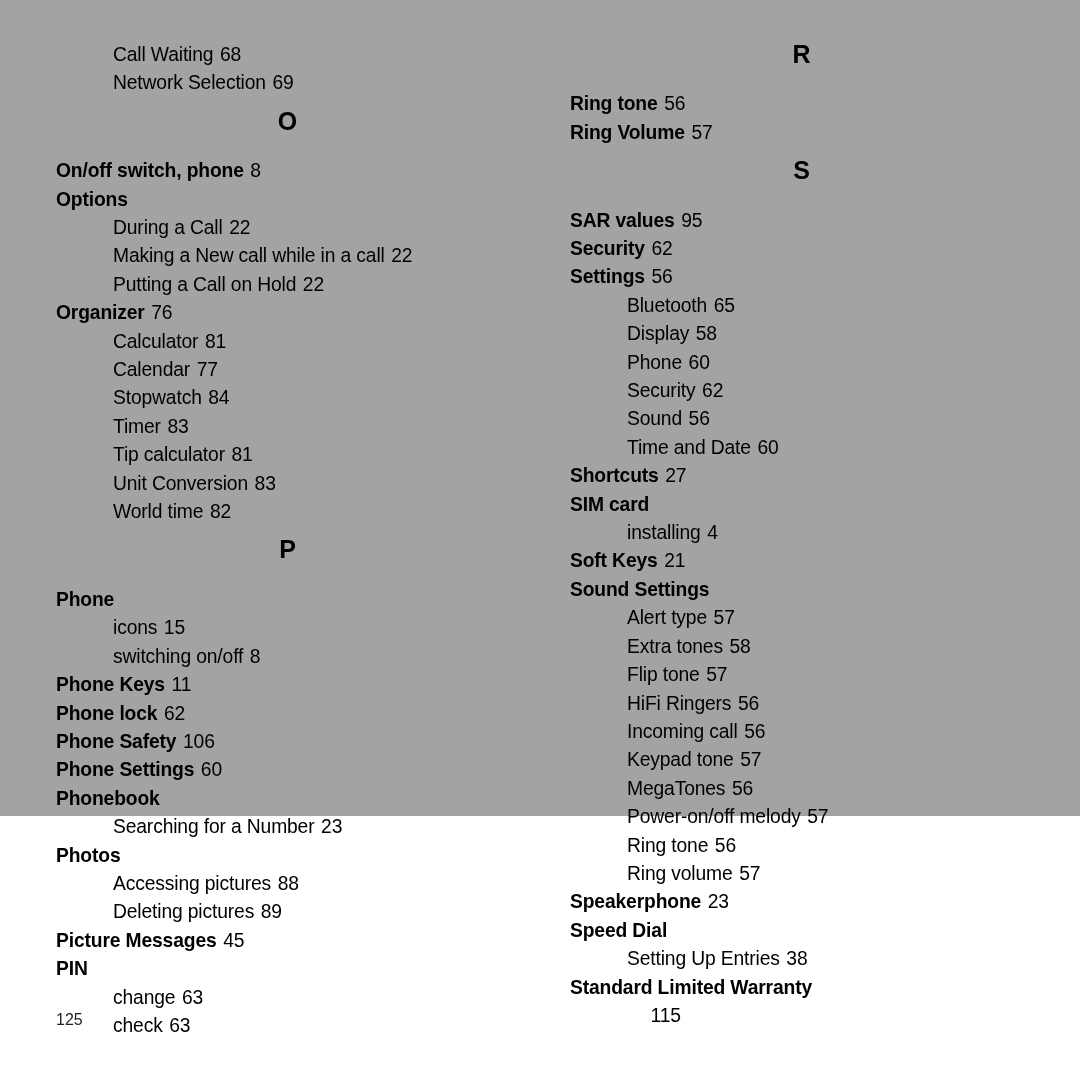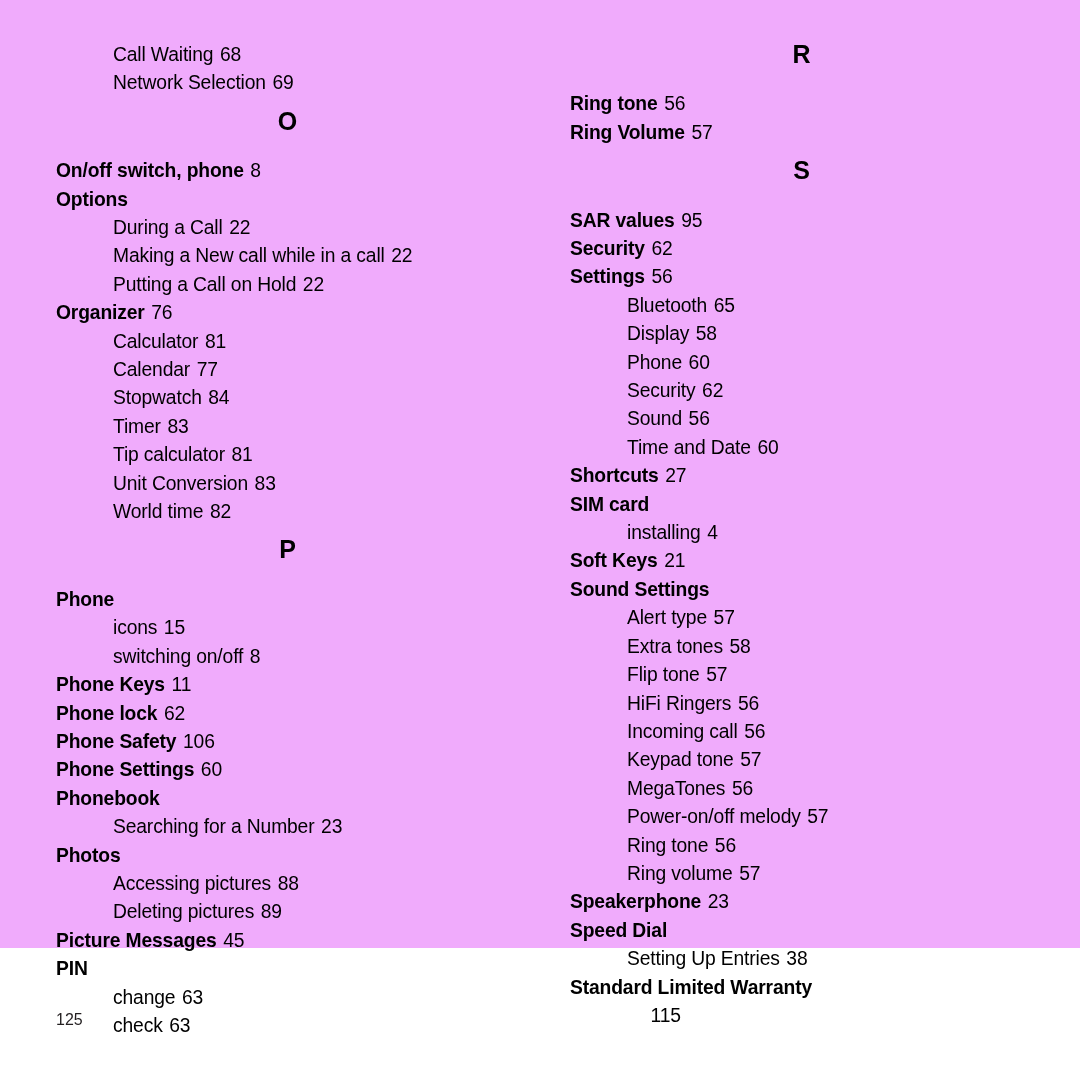--- a/index.html
+++ b/index.html
@@ -12,22 +12,22 @@
     height: 1080px;
     font-family: "Liberation Sans", "DejaVu Sans", sans-serif;
     color: #000000;
     position: relative;
     overflow: hidden;
   }
 
   #page {
     position: relative;
     width: 1080px;
-    height: 948px;
-    background: #f0abfc;
+    height: 816px;
+    background: #a3a3a3;
   }
 
   .column {
     position: absolute;
     top: 40px;
   }
   #col-left  { left: 56px;  width: 470px; }
   #col-right { left: 570px; width: 470px; }
 
   

